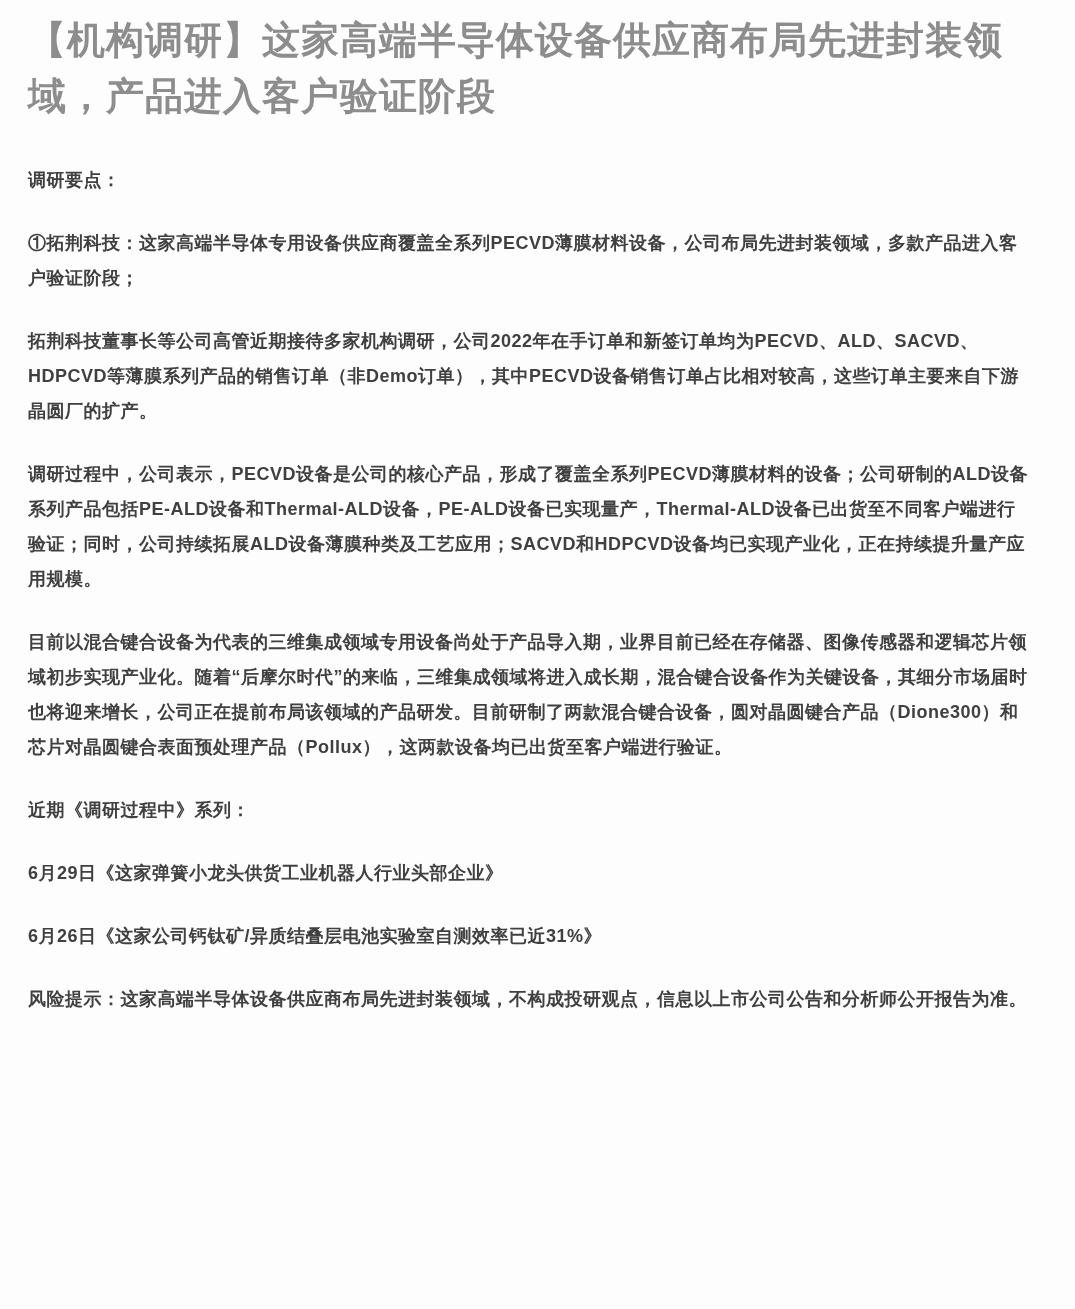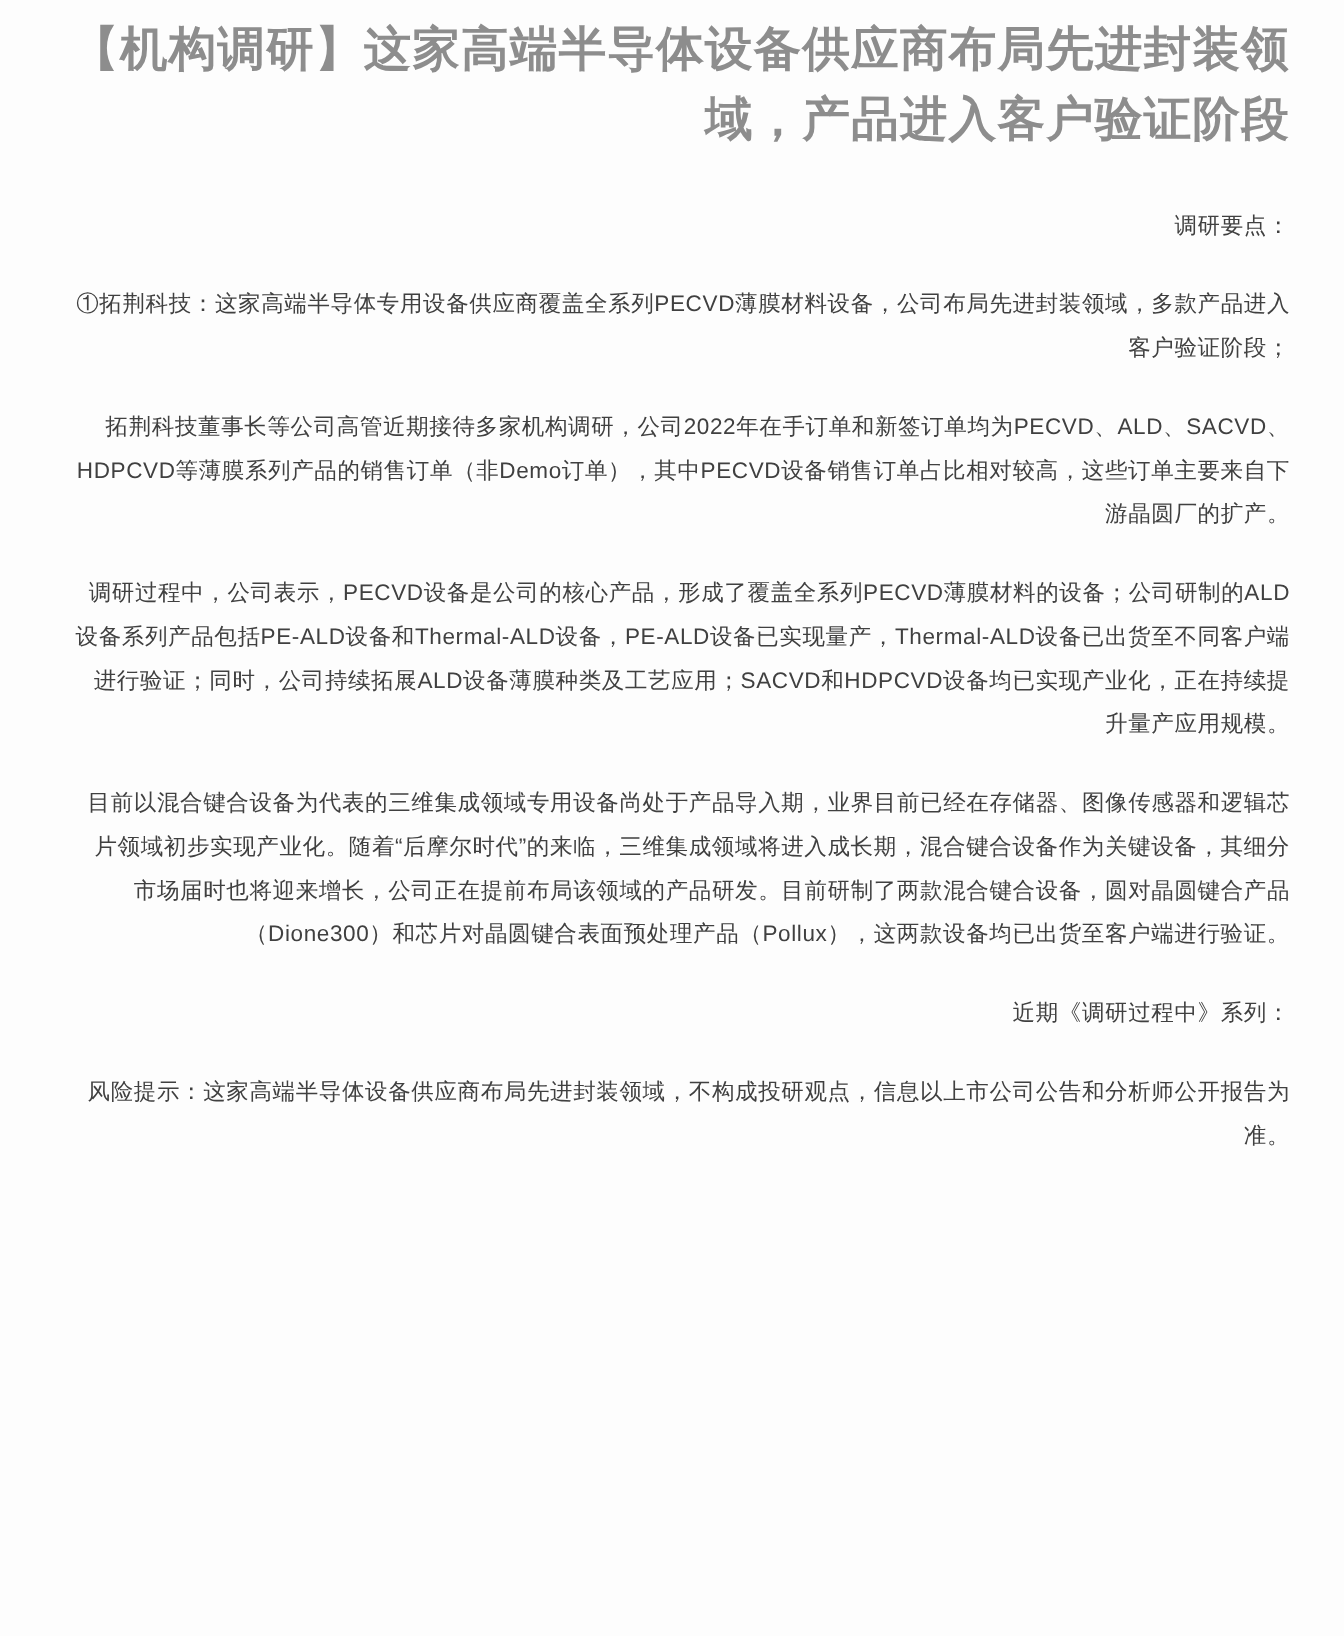--- a/index.html
+++ b/index.html
@@ -9,22 +9,21 @@
     font-family: "Liberation Sans", sans-serif;
   }
   .page {
     position: relative;
     width: 1075px;
     height: 1309px;
     margin: 0 auto;
     background: #fdfdfd;
     overflow: hidden;
     box-sizing: border-box;
-    padding: 0 43px 0 42px;
-    text-align: right;
+    padding: 0 43px 0 28px;
   }
   h1.title {
     margin: 12px 0 0 0;
     font-size: 38px;
     line-height: 56px;
     font-weight: 700;
     color: #8d8d8d;
     letter-spacing: 1px;
   }
   .meta-row {
@@ -36,36 +35,39 @@
     line-height: 22px;
   }
   .source-label { color: #a79877; }
   .publish-date { color: #4d4d4d; }
   .body {
     margin-top: 39px;
     color: #404040;
     font-size: 18px;
   }
   .body p {
-    margin: 0 0 28px 18px;
+    margin: 0 0 28px 0;
     line-height: 35px;
     letter-spacing: 0.5px;
+    font-weight: bold;
   }
 </style>
 </head>
 <body>
 
 <div class="page">
 
   <h1 class="title">【机构调研】这家高端半导体设备供应商布局先进封装领域，产品进入客户验证阶段</h1>
 
 
   <div class="body">
     <p>调研要点：</p>
     <p>①拓荆科技：这家高端半导体专用设备供应商覆盖全系列PECVD薄膜材料设备，公司布局先进封装领域，多款产品进入客户验证阶段；</p>
     <p>拓荆科技董事长等公司高管近期接待多家机构调研，公司2022年在手订单和新签订单均为PECVD、ALD、SACVD、HDPCVD等薄膜系列产品的销售订单（非Demo订单），其中PECVD设备销售订单占比相对较高，这些订单主要来自下游晶圆厂的扩产。</p>
     <p>调研过程中，公司表示，PECVD设备是公司的核心产品，形成了覆盖全系列PECVD薄膜材料的设备；公司研制的ALD设备系列产品包括PE-ALD设备和Thermal-ALD设备，PE-ALD设备已实现量产，Thermal-ALD设备已出货至不同客户端进行验证；同时，公司持续拓展ALD设备薄膜种类及工艺应用；SACVD和HDPCVD设备均已实现产业化，正在持续提升量产应用规模。</p>
     <p>目前以混合键合设备为代表的三维集成领域专用设备尚处于产品导入期，业界目前已经在存储器、图像传感器和逻辑芯片领域初步实现产业化。随着“后摩尔时代”的来临，三维集成领域将进入成长期，混合键合设备作为关键设备，其细分市场届时也将迎来增长，公司正在提前布局该领域的产品研发。目前研制了两款混合键合设备，圆对晶圆键合产品（Dione300）和芯片对晶圆键合表面预处理产品（Pollux），这两款设备均已出货至客户端进行验证。</p>
     <p>近期《调研过程中》系列：</p>
+    <p>6月29日《这家弹簧小龙头供货工业机器人行业头部企业》</p>
+    <p>6月26日《这家公司钙钛矿/异质结叠层电池实验室自测效率已近31%》</p>
     <p>风险提示：这家高端半导体设备供应商布局先进封装领域，不构成投研观点，信息以上市公司公告和分析师公开报告为准。</p>
   </div>
 
 </div>
 
 </body></html>

